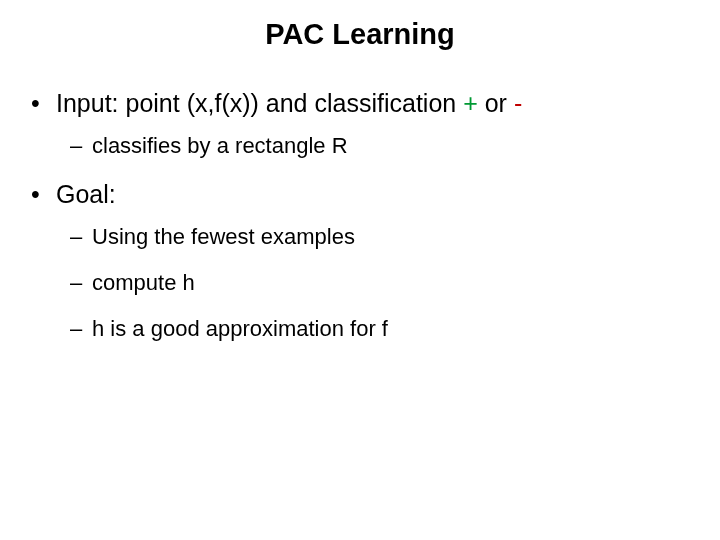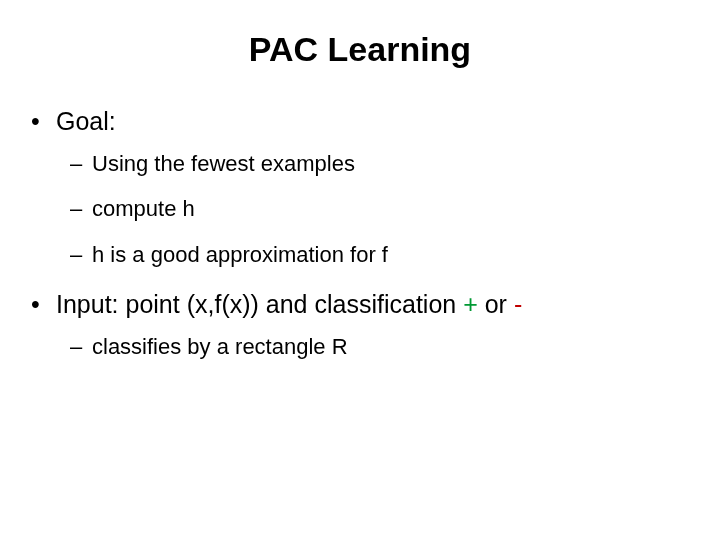--- a/index.html
+++ b/index.html
@@ -10,24 +10,24 @@
       background: white;
       font-family: Verdana, Geneva, sans-serif;
       color: #000;
       overflow: hidden;
     }
     .slide {
       padding: 18px 28px;
       box-sizing: border-box;
     }
     .title {
-      font-size: 34px;
+      font-size: 29px;
       text-align: center;
       margin-bottom: 36px;
-      margin-top: 12px;
+      margin-top: 0;
     }
     ul.level1 {
       list-style: none;
       padding: 0;
       margin: 0;
     }
     ul.level1 > li {
       font-size: 25px;
       margin-bottom: 18px;
       position: relative;
@@ -68,28 +68,28 @@
   </style>
 </head>
 <body>
 
 <div class="slide">
   <h1 class="title">PAC Learning</h1>
 
   <ul class="level1">
 
     <li>
+      <span>Input:</span><span> point (x,f(x)) and classification </span><span class="plus">+</span><span> or </span><span class="minus">-</span>
+      <ul class="level2">
+        <li>classifies by a rectangle R</li>
+      </ul>
+    </li>
+
+    <li>
       <span>Goal:</span>
       <ul class="level2">
         <li>Using the fewest examples</li>
         <li>compute h</li>
         <li>h is a good approximation for f</li>
       </ul>
     </li>
-
-    <li>
-      <span>Input:</span><span> point (x,f(x)) and classification </span><span class="plus">+</span><span> or </span><span class="minus">-</span>
-      <ul class="level2">
-        <li>classifies by a rectangle R</li>
-      </ul>
-    </li>
   </ul>
 </div>
 
 </body></html>

